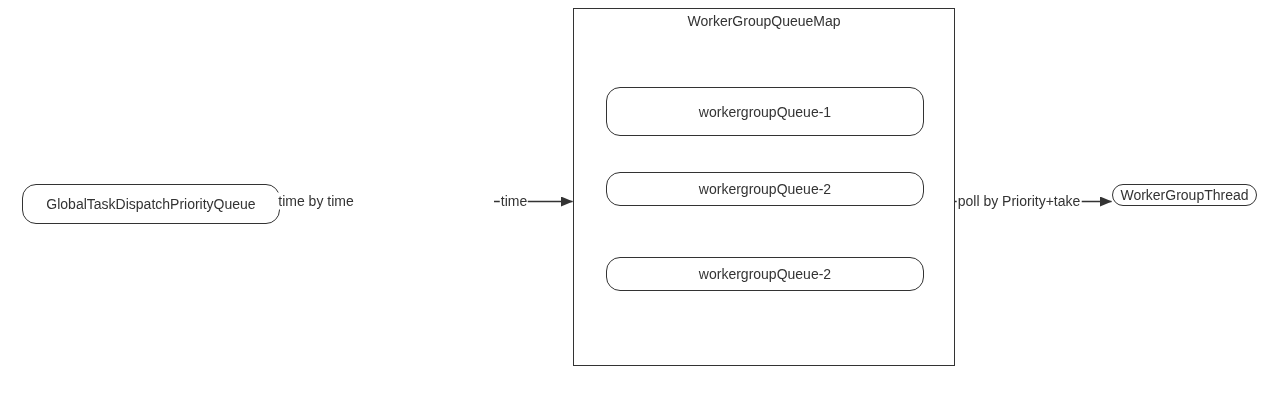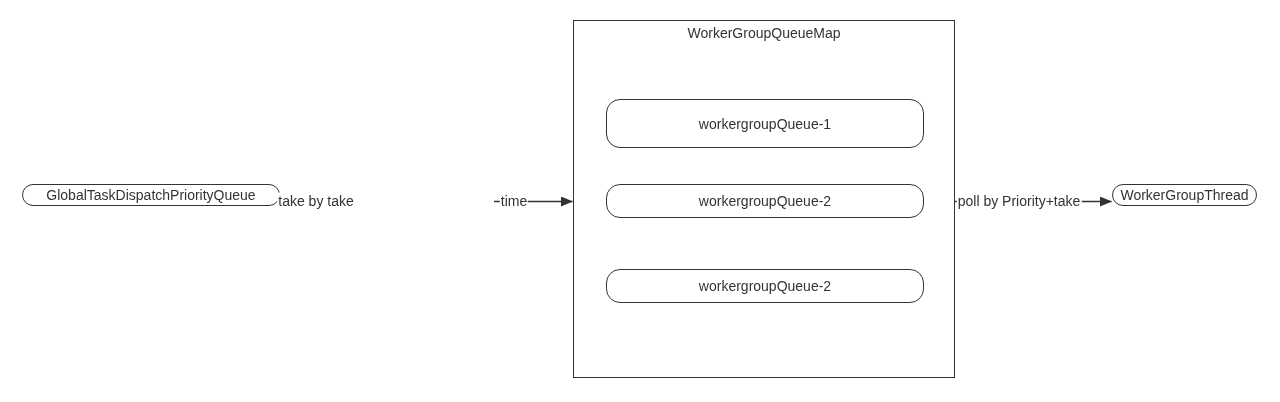--- a/index.html
+++ b/index.html
@@ -68,28 +68,28 @@
       </marker>
     </defs>
 
     <line x1="280" y1="201.5" x2="352" y2="201.5" stroke="#333333" stroke-width="1.5"></line>
 
     <line x1="494" y1="201.5" x2="572.5" y2="201.5" stroke="#333333" stroke-width="1.5" marker-end="url(#arrowhead)"></line>
 
     <line x1="955" y1="201.5" x2="1111.5" y2="201.5" stroke="#333333" stroke-width="1.5" marker-end="url(#arrowhead)"></line>
   </svg>
 
-  <div class="node" style="left:22px; top:184px; width:258px; height:22px;">GlobalTaskDispatchPriorityQueue</div>
+  <div class="node" style="left:22px; top:184px; width:258px; height:40px;">GlobalTaskDispatchPriorityQueue</div>
 
-  <span class="edge-label" style="left:316px; top:201px;">take by take</span>
+  <span class="edge-label" style="left:316px; top:201px;">time by time</span>
 
 
   <span class="edge-label" style="left:514px; top:201px;">time</span>
 
-  <div class="group-container" style="left:573px; top:20px; width:382px; height:358px;">
+  <div class="group-container" style="left:573px; top:8px; width:382px; height:358px;">
     <div class="group-title">WorkerGroupQueueMap</div>
     <div class="node" style="left:32px; top:78px; width:318px; height:49px;">workergroupQueue-1</div>
     <div class="node" style="left:32px; top:163px; width:318px; height:34px;">workergroupQueue-2</div>
     <div class="node" style="left:32px; top:248px; width:318px; height:34px;">workergroupQueue-2</div>
   </div>
 
   <span class="edge-label" style="left:1019px; top:201px;">poll by Priority+take</span>
 
   <div class="node" style="left:1112px; top:184px; width:145px; height:22px;">WorkerGroupThread</div>
 

